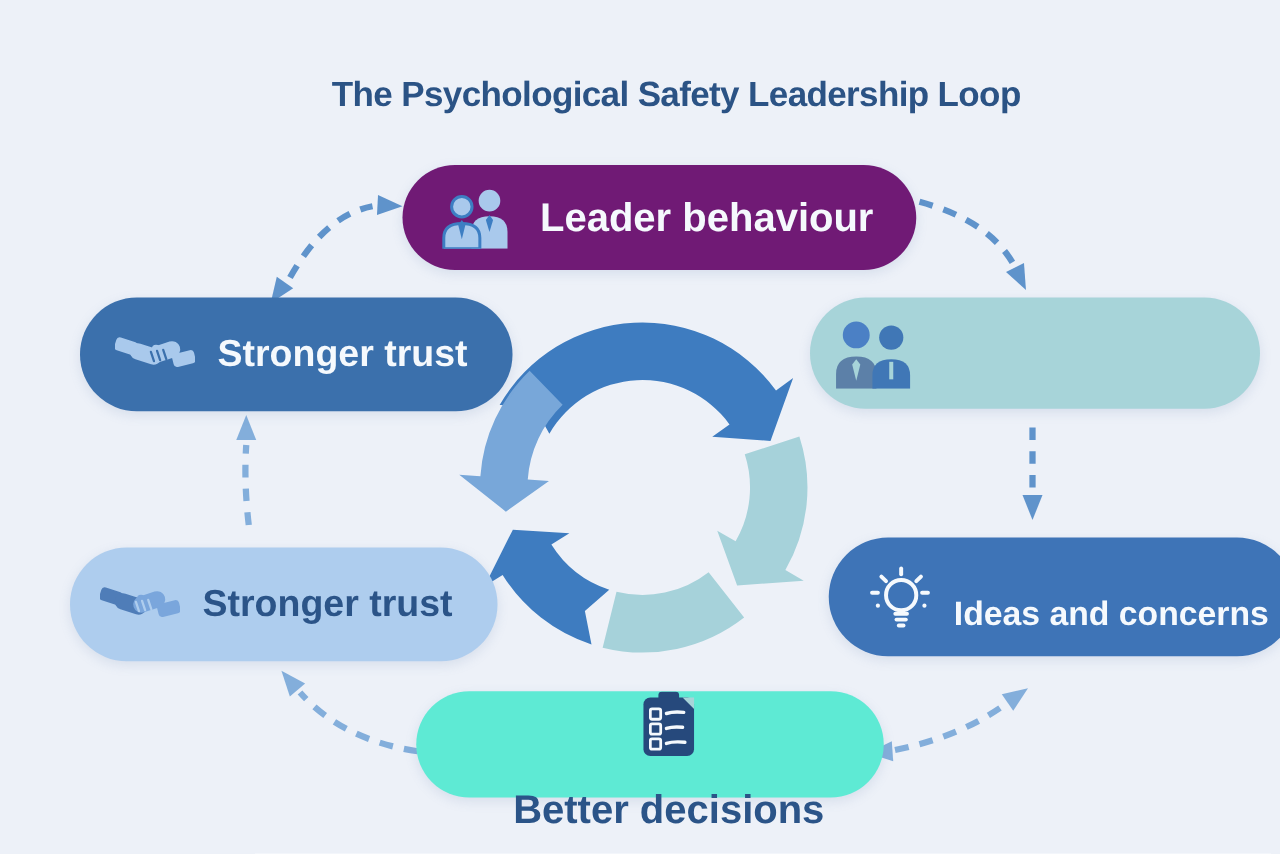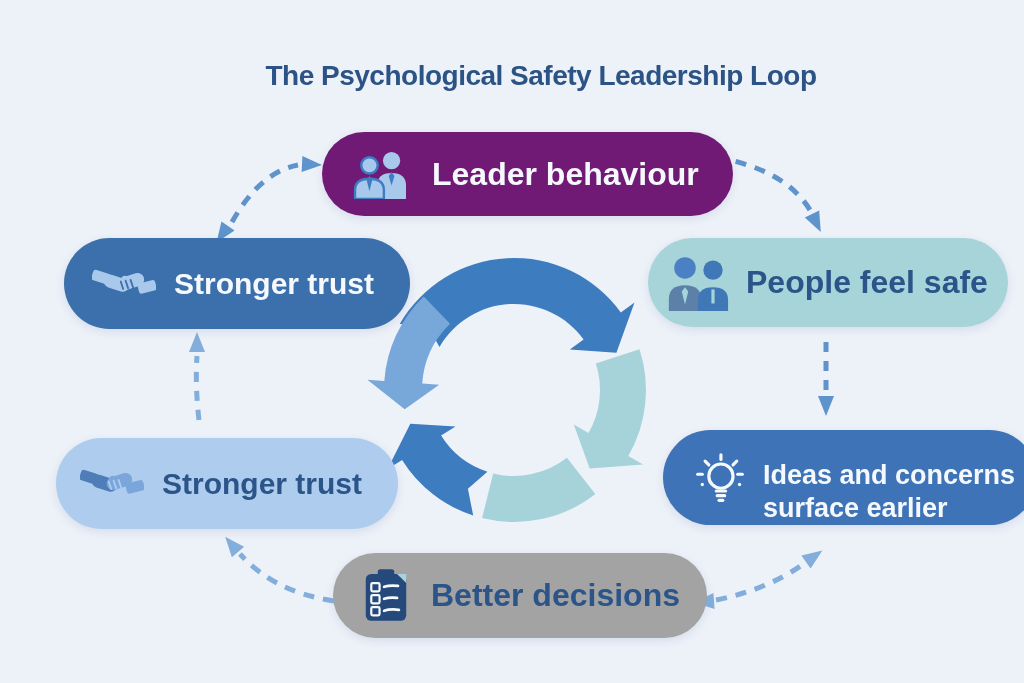--- a/index.html
+++ b/index.html
@@ -120,21 +120,20 @@
         <circle cx="15" cy="12" r="10" fill="#4b80c5"></circle>
         <path d="M0 52 V41 Q0 28 15 28 Q30 28 30 41 V52 Z" fill="#5c80a8"></path>
         <path d="M15 30 L18 34 L15 46 L12 34 Z" fill="#a7d4d9"></path>
         <g fill="#4077b6">
           <circle cx="41" cy="14" r="9"></circle>
           <path d="M27 52 V42 Q27 30 41 30 Q55 30 55 42 V52 Z"></path>
         </g>
         <rect x="39.5" y="32" width="3" height="13" fill="#a7d4d9"></rect>
       </svg>
     </span>
-    <span class="lbl" style="color: rgb(43, 84, 136);">People feel safe</span>
   </div>
 
   <div class="pill" id="node-ideas" style="background-color: rgb(62, 116, 183);">
     <span class="icon">
       <svg viewBox="0 0 58 60" width="54" height="56">
         <g fill="none" stroke-width="3.4" stroke-linecap="round" stroke="#f5f9fd">
           <circle cx="30" cy="28" r="13"></circle>
           <path d="M25 44 h10"></path>
             <path d="M26 49 h8"></path>
             <path d="M28 54 h4"></path>
@@ -145,25 +144,24 @@
             <path d="M48 26 h5"></path>
         </g>
         <g fill="#f5f9fd">
           <circle cx="10" cy="37" r="1.8"></circle>
             <circle cx="50" cy="37" r="1.8"></circle>
         </g>
       </svg>
     </span>
     <span class="lbl" style="color: rgb(245, 249, 253); margin-top: 28px;">
       <span style="display:block">Ideas and concerns</span>
-      <span style="display:block">surface earlier</span>
-    </span>
-  </div>
-
-  <div class="pill" id="node-better" style="background-color: #a3a3a3;">
+    </span>
+  </div>
+
+  <div class="pill" id="node-better" style="background-color: #5eead4; flex-direction: column;">
     <span class="icon">
       <svg viewBox="0 0 50 58" width="46" height="54">
         <g fill="#26497c">
           <rect x="16" y="0" width="18" height="10" rx="3"></rect>
           <rect x="3" y="5" width="44" height="51" rx="6"></rect>
         </g>
         <polygon points="37,5 47,5 47,15" fill="#a7d4d9"></polygon>
         <g fill="none" stroke-width="2.4" stroke="#f5f9fd">
           <rect x="9" y="15" width="9" height="9" rx="1.5"></rect>
           <rect x="9" y="28" width="9" height="9" rx="1.5"></rect>

